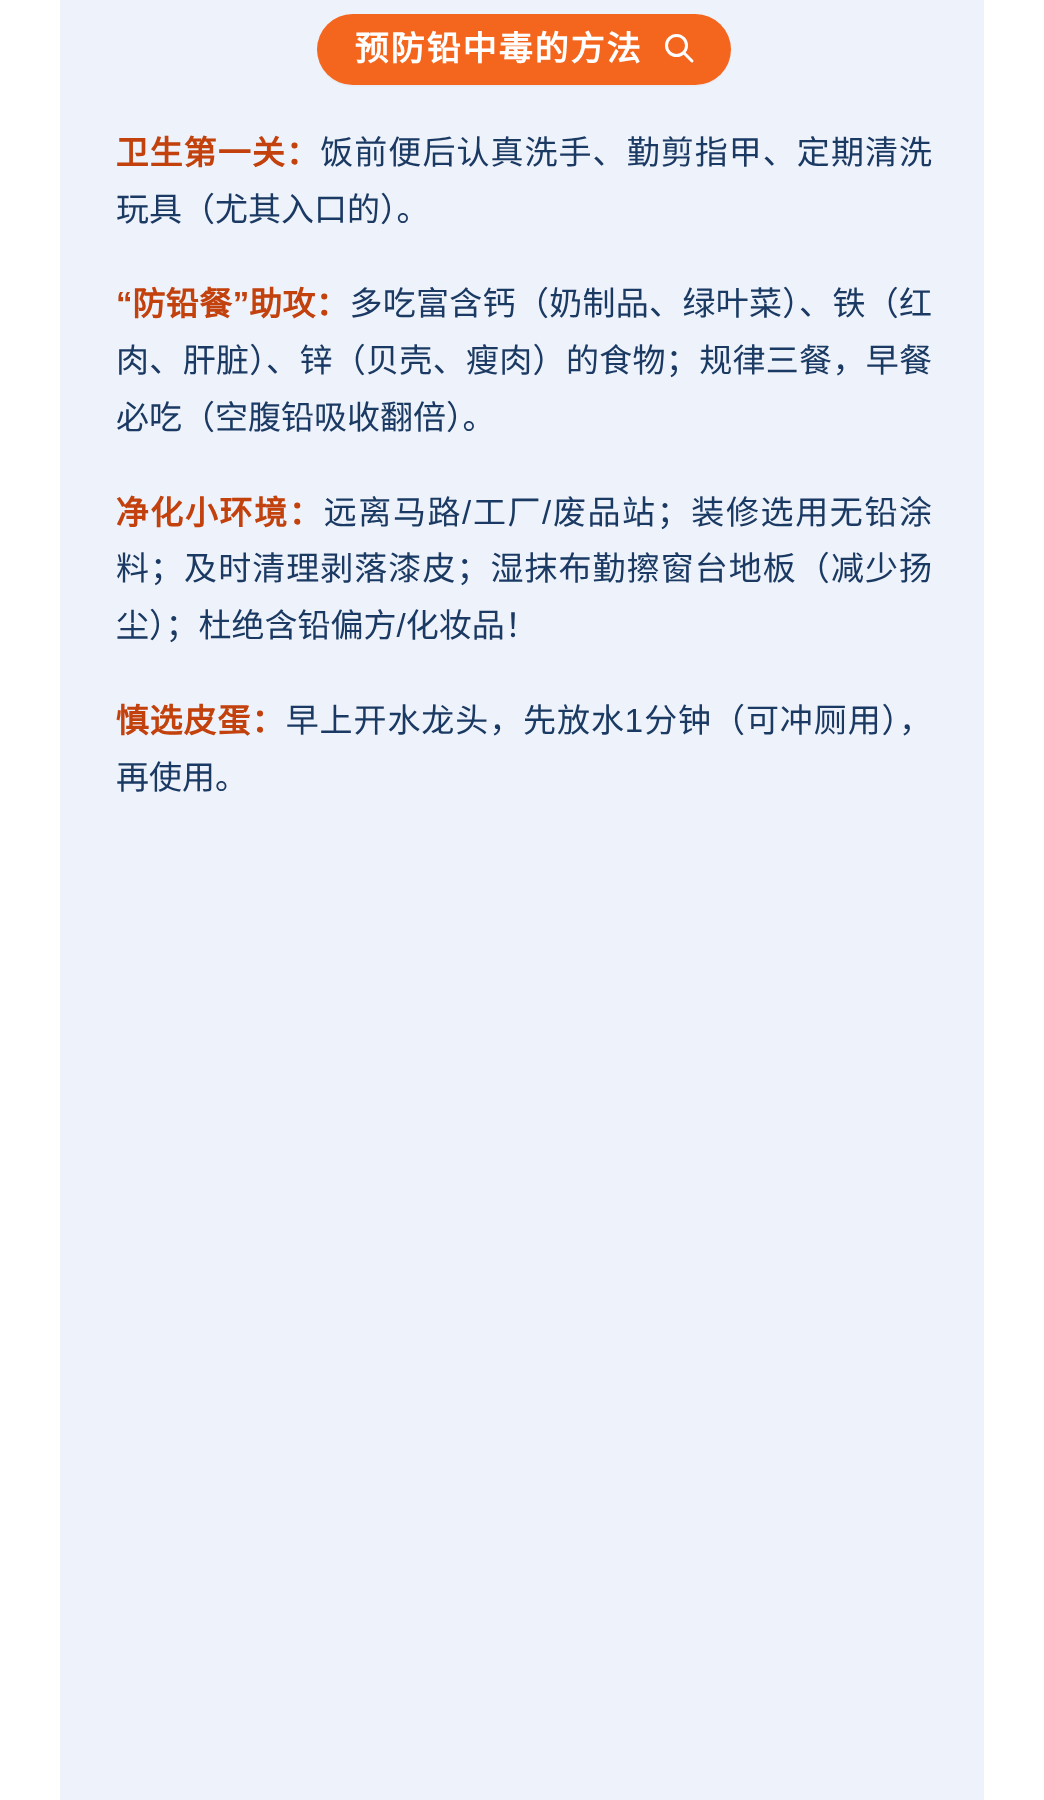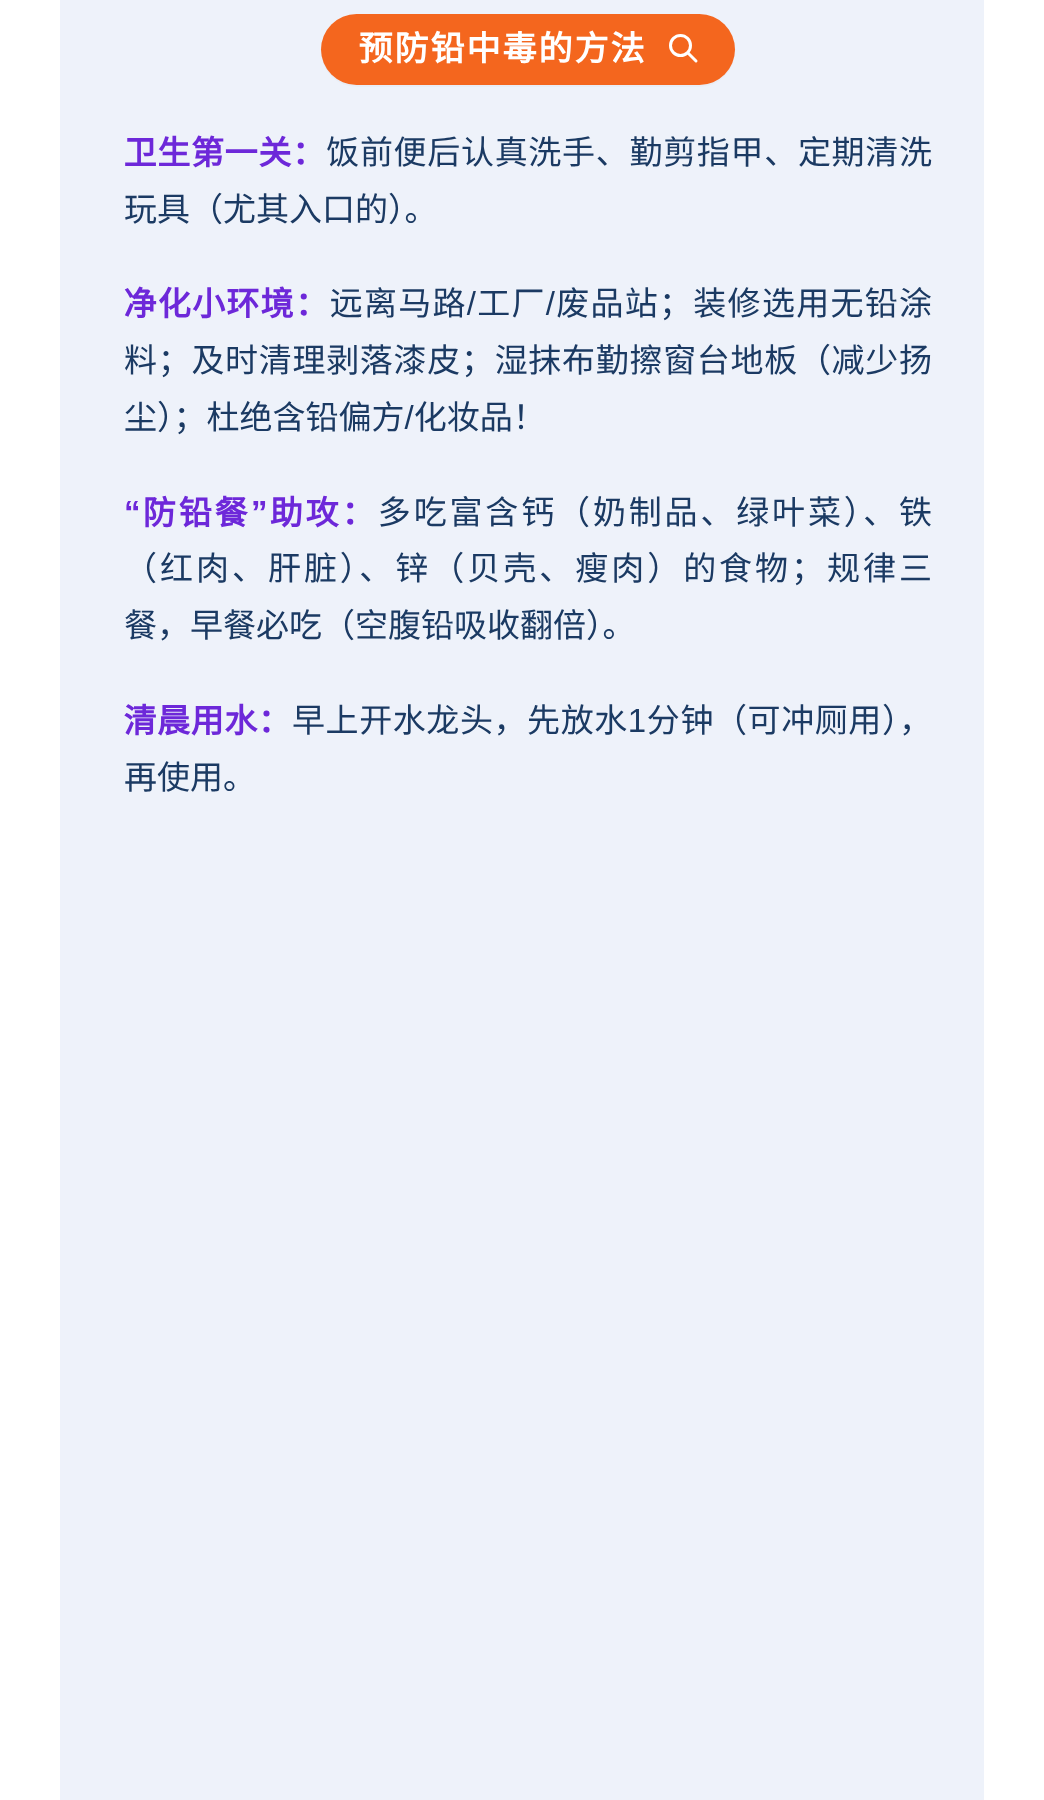--- a/index.html
+++ b/index.html
@@ -20,21 +20,21 @@
     box-sizing: border-box;
   }
   .card {
     position: absolute;
     left: 60px;
     top: 0;
     width: 924px;
     min-height: 1800px;
     background: #eef2fa;
     box-sizing: border-box;
-    padding: 0 0 60px 12px;
+    padding: 0 0 60px 4px;
   }
   .title-wrap {
     display: flex;
     justify-content: center;
     padding-top: 14px;
   }
   .title-pill {
     display: inline-flex;
     align-items: center;
     gap: 18px;
@@ -63,21 +63,21 @@
     line-height: 1.72;
     color: #1b3a63;
     text-align: justify;
     word-break: break-all;
   }
   .para:last-child {
     margin-bottom: 0;
   }
   .lead {
     font-weight: bold;
-    color: #6d28d9;
+    color: #c2410c;
   }
   .body-text {
     color: #1b3a63;
   }
 </style>
 </head>
 <body>
 
 <div class="page">
   <div class="card">
@@ -95,27 +95,27 @@
     </div>
 
     <div class="content">
 
       <p class="para">
         <span class="lead">卫生第一关：</span><span class="body-text">饭前便后认真洗手、勤剪指甲、定期清洗玩具（尤其入口的）。</span>
       </p>
 
 
       <p class="para">
+        <span class="lead">“防铅餐”助攻：</span><span class="body-text">多吃富含钙（奶制品、绿叶菜）、铁（红肉、肝脏）、锌（贝壳、瘦肉）的食物；规律三餐，早餐必吃（空腹铅吸收翻倍）。</span>
+      </p>
+
+      <p class="para">
         <span class="lead">净化小环境：</span><span class="body-text">远离马路/工厂/废品站；装修选用无铅涂料；及时清理剥落漆皮；湿抹布勤擦窗台地板（减少扬尘）；杜绝含铅偏方/化妆品！</span>
       </p>
 
       <p class="para">
-        <span class="lead">“防铅餐”助攻：</span><span class="body-text">多吃富含钙（奶制品、绿叶菜）、铁（红肉、肝脏）、锌（贝壳、瘦肉）的食物；规律三餐，早餐必吃（空腹铅吸收翻倍）。</span>
-      </p>
-
-      <p class="para">
-        <span class="lead">清晨用水：</span><span class="body-text">早上开水龙头，先放水1分钟（可冲厕用），再使用。</span>
+        <span class="lead">慎选皮蛋：</span><span class="body-text">早上开水龙头，先放水1分钟（可冲厕用），再使用。</span>
       </p>
 
 
     </div>
   </div>
 </div>
 
 </body></html>

